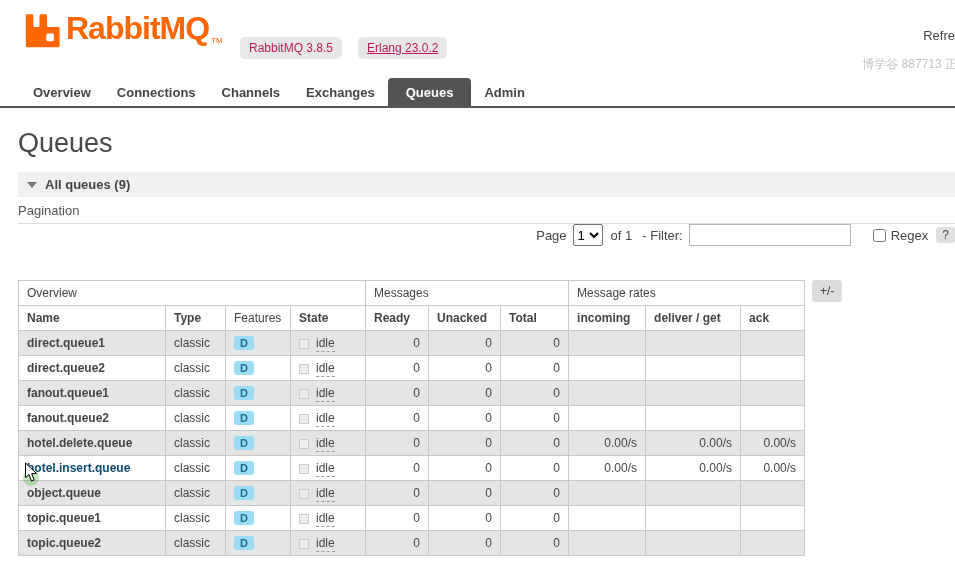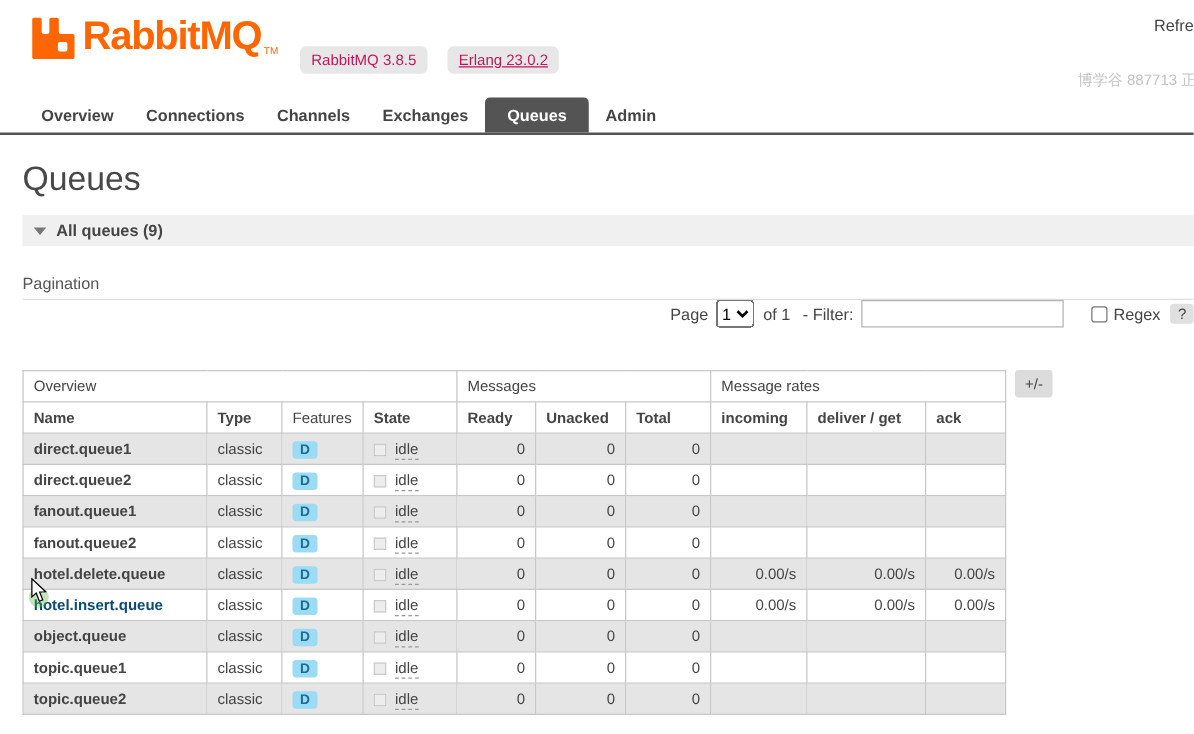--- a/index.html
+++ b/index.html
@@ -12,35 +12,35 @@
 
   
   .header { position:relative; height:78px; }
   .logo { position:absolute; left:24px; top:8px; display:flex; align-items:flex-start; }
   .logo-mark { margin-right:6px; margin-top:4px; }
   .logo-text { font-size:32px; font-weight:bold; color:#ff6600; letter-spacing:-1px; line-height:40px; }
   .logo-tm { font-size:8px; color:#ff6600; margin-top:28px; margin-left:2px; }
   .badge { position:absolute; top:37px; background:#e7e7e7; border-radius:5px; padding:4px 9px; font-size:12px; color:#be185d; white-space:nowrap; }
   .badge-1 { left:240px; }
   .badge-2 { left:358px;text-decoration:underline; }
-  .refresh { position:absolute; top:13px; right:0px; font-size:13px; color:#444; cursor:pointer; white-space:nowrap; }
+  .refresh { position:absolute; top:28px; right:0px; font-size:13px; color:#444; cursor:pointer; white-space:nowrap; }
   .watermark { position:absolute; top:56px; right:-14px; font-size:12px; color:#c3c3c3; white-space:nowrap; }
 
   
   .tabbar { border-bottom:2px solid #545454; padding-left:20px; display:flex; align-items:flex-end; height:30px; }
   .tab { font-size:13px; font-weight:bold; color:#444; padding:7px 13px 6px; cursor:pointer; white-space:nowrap; }
   .tab.active { background:#545454; color:#fff; border-radius:4px 4px 0 0; padding:7px 18px 6px; }
 
   
   .main { padding-left:18px; }
   .page-title { font-size:27px; font-weight:400; color:#484848; margin:20px 0 13px; }
   .section-bar { background:#f0f0f0; width:945px; padding:5px 9px; font-size:13px; font-weight:bold; color:#444;
                  display:flex; align-items:center; cursor:pointer; }
   .tri-down { width:0; height:0; border-left:5px solid transparent; border-right:5px solid transparent; border-top:6px solid #777; margin-right:8px; }
-  .pagination-title { font-size:13px; color:#555; margin:22px 0 5px; }
+  .pagination-title { font-size:13px; color:#555; margin:6px 0 5px; }
   .rule { border:none; border-top:1px solid #ddd; width:937px; margin:0; }
   .page-row { display:flex; align-items:center; font-size:13px; color:#444;justify-content:flex-end; }
   .page-row .lbl { margin-right:6px; }
   .page-select { font-size:13px; height:22px; margin-right:8px; }
   .of-label { margin-right:10px; }
   .filter-label { margin-right:6px; }
   .filter-input { width:162px; height:22px; border:1px solid #b5b5b5; margin-right:18px; font-size:13px; padding:0 4px; }
   .regex-check { margin-right:5px; }
   .regex-label { margin-right:8px; }
   .help { background:#e0e0e0; border-radius:3px; padding:1px 6px; font-size:12px; color:#444; cursor:pointer; }

